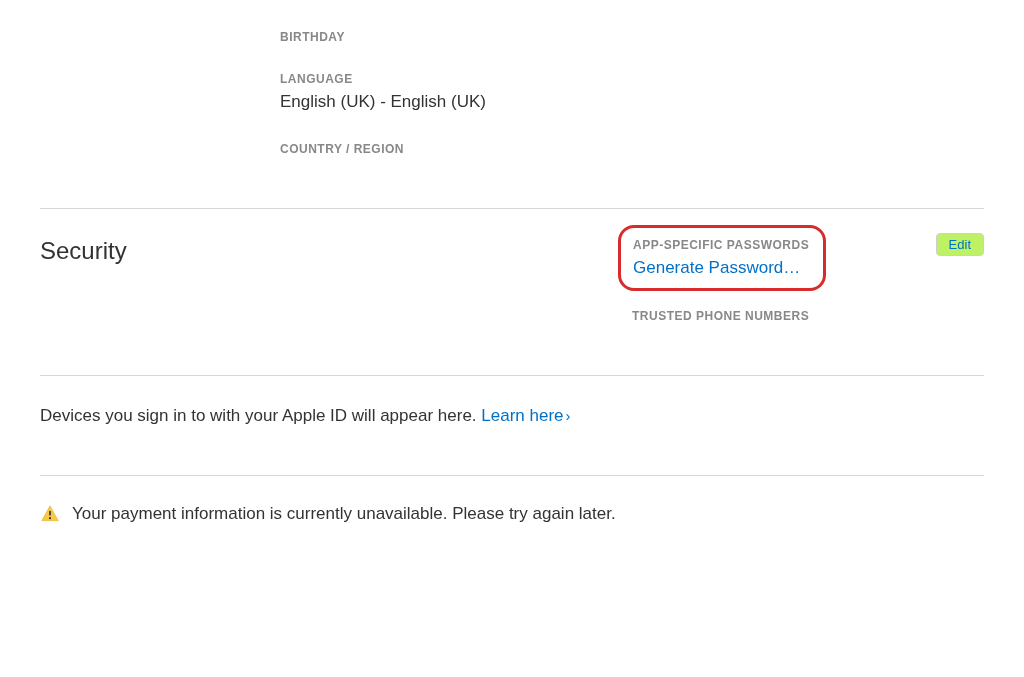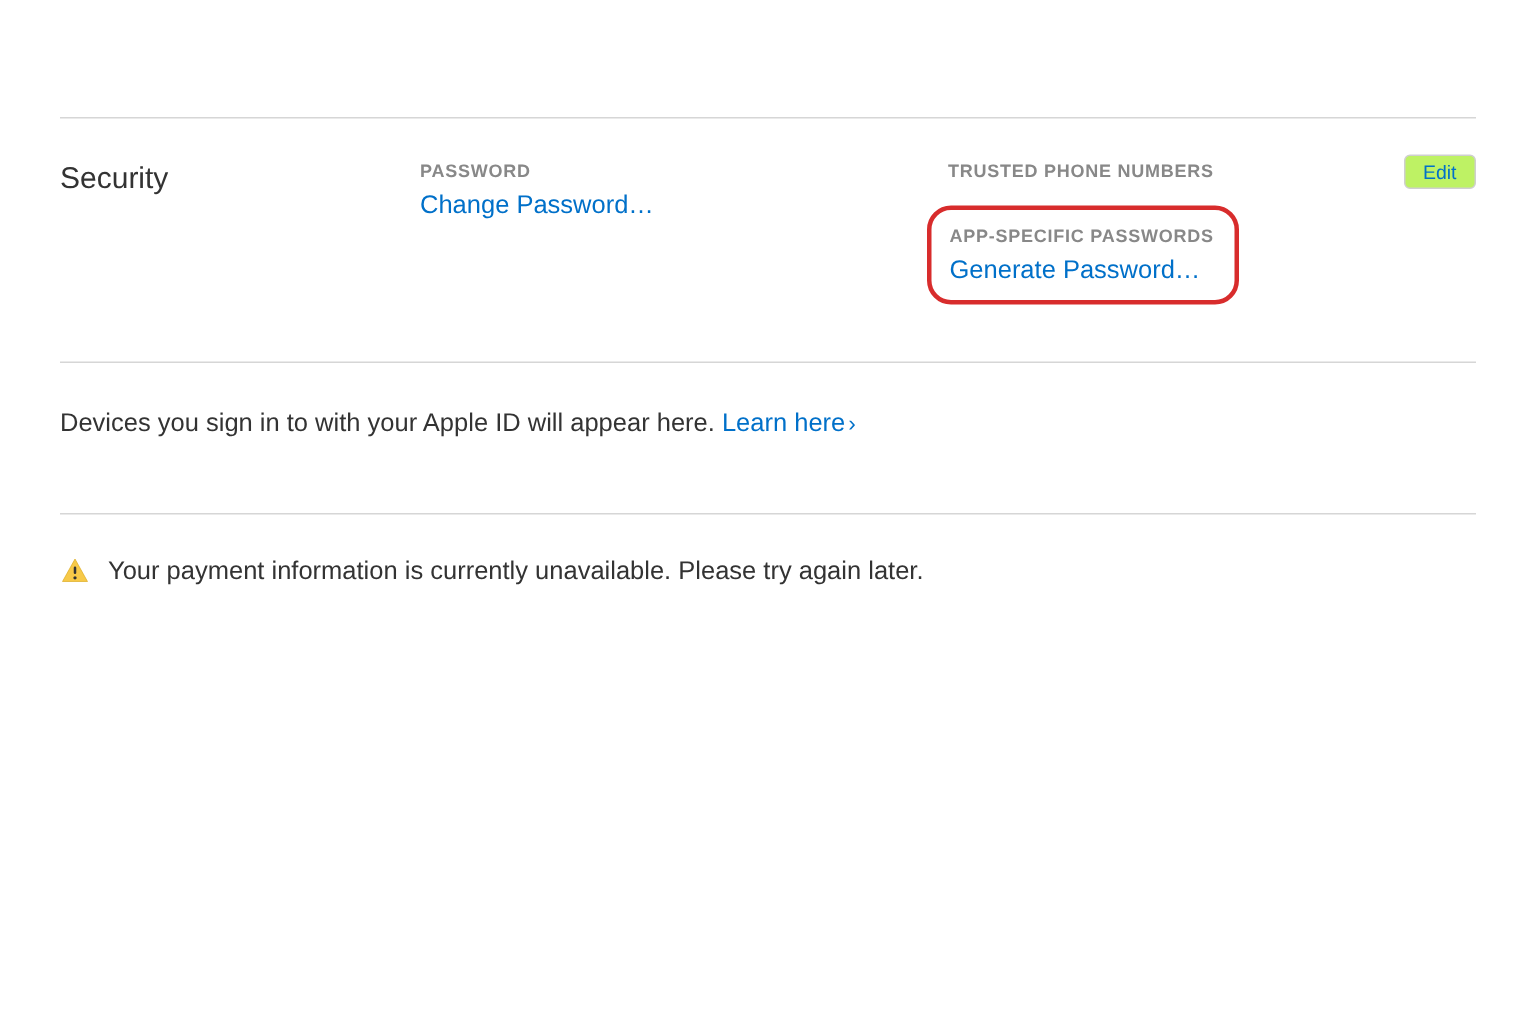--- a/index.html
+++ b/index.html
@@ -22,21 +22,21 @@
       border-top: 1px solid #d6d6d6;
       padding: 28px 0 48px 0;
       display: flex;
     }
     .section.first {
       border-top: none;
       padding-top: 0;
     }
     .section-title {
       width: 240px;
-      font-size: 20px;
+      font-size: 24px;
       font-weight: 400;
       color: #333333;
       line-height: 1.2;
       flex-shrink: 0;
     }
     .section-body {
       flex: 1;
       display: flex;
       position: relative;
     }
@@ -120,43 +120,51 @@
     }
   </style>
 </head>
 <body>
 
 <div class="container">
 
   <div class="section first">
     <div class="section-title"></div>
     <div class="section-body">
+      <div class="col">
+        <div class="field">
+          <div class="label">BIRTHDAY</div>
+        </div>
+        <div class="field">
+          <div class="label">LANGUAGE</div>
+          <div class="value">English (UK) - English (UK)</div>
+        </div>
+        <div class="field">
+          <div class="label">COUNTRY / REGION</div>
+        </div>
+      </div>
       <div class="col"></div>
     </div>
   </div>
 
   <div class="section">
     <div class="section-title">Security</div>
     <div class="section-body">
       <button class="edit-btn">Edit</button>
       <div class="col">
-        <div class="field">
-          <div class="label">PASSWORD</div>
-          <a class="link">Change Password…</a>
-        </div>
       </div>
       <div class="col">
-        <div class="field">
-          <div class="label">TRUSTED PHONE NUMBERS</div>
-        </div>
         <div class="field">
           <div class="highlight-box">
             <div class="label">APP-SPECIFIC PASSWORDS</div>
             <a class="link">Generate Password…</a>
           </div>
+        </div>
+        <div class="field">
+          <div class="label">TRUSTED PHONE NUMBERS</div>
         </div>
       </div>
     </div>
   </div>
 
   <div class="section">
     <div class="section-body">
       <div class="devices-text">
         <span>Devices you sign in to with your Apple ID will appear here. </span><a class="link"><span>Learn here</span><span class="chevron"> ›</span></a>
       </div>

